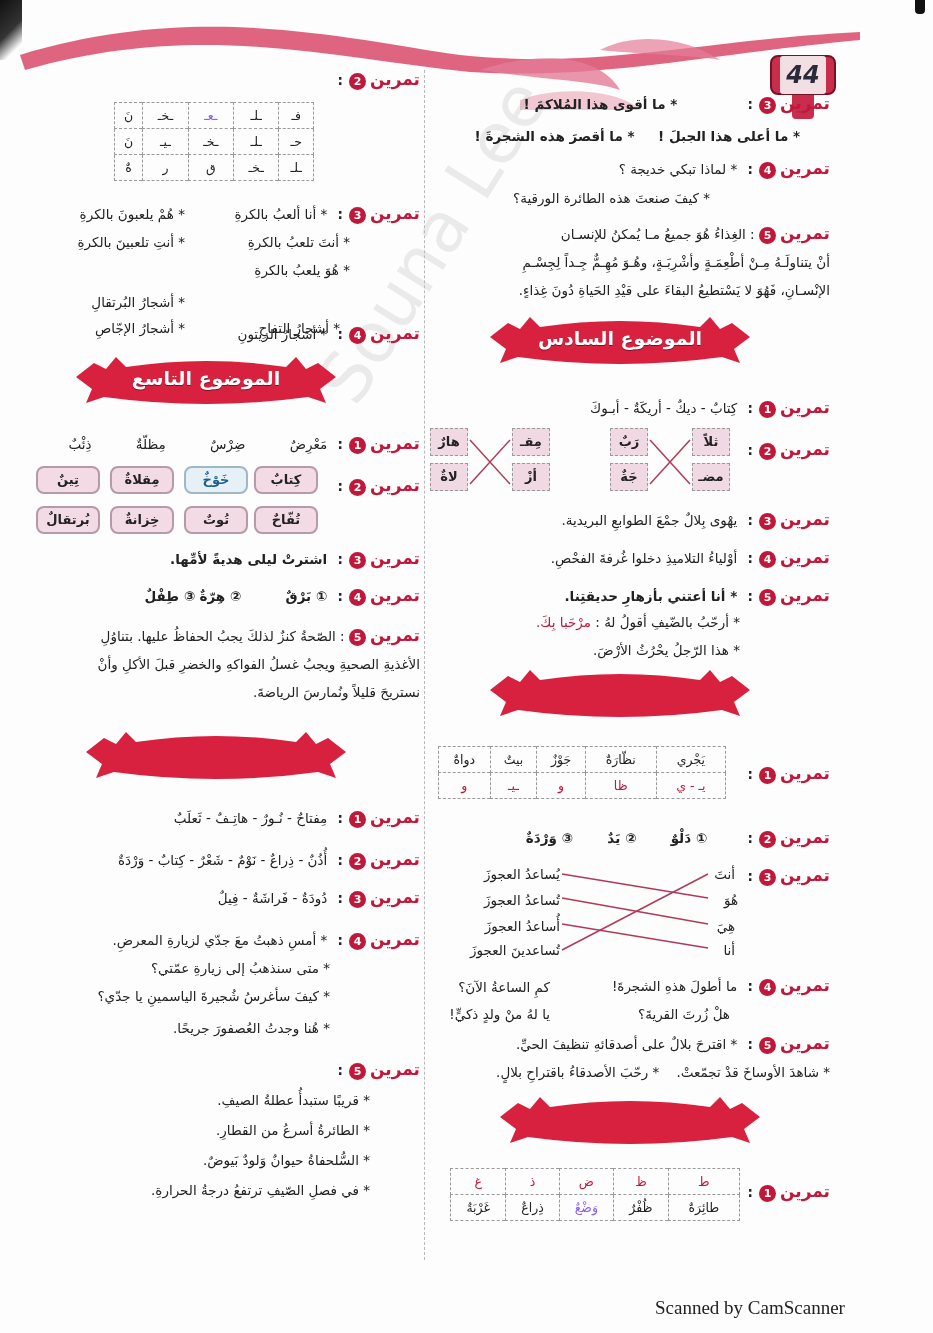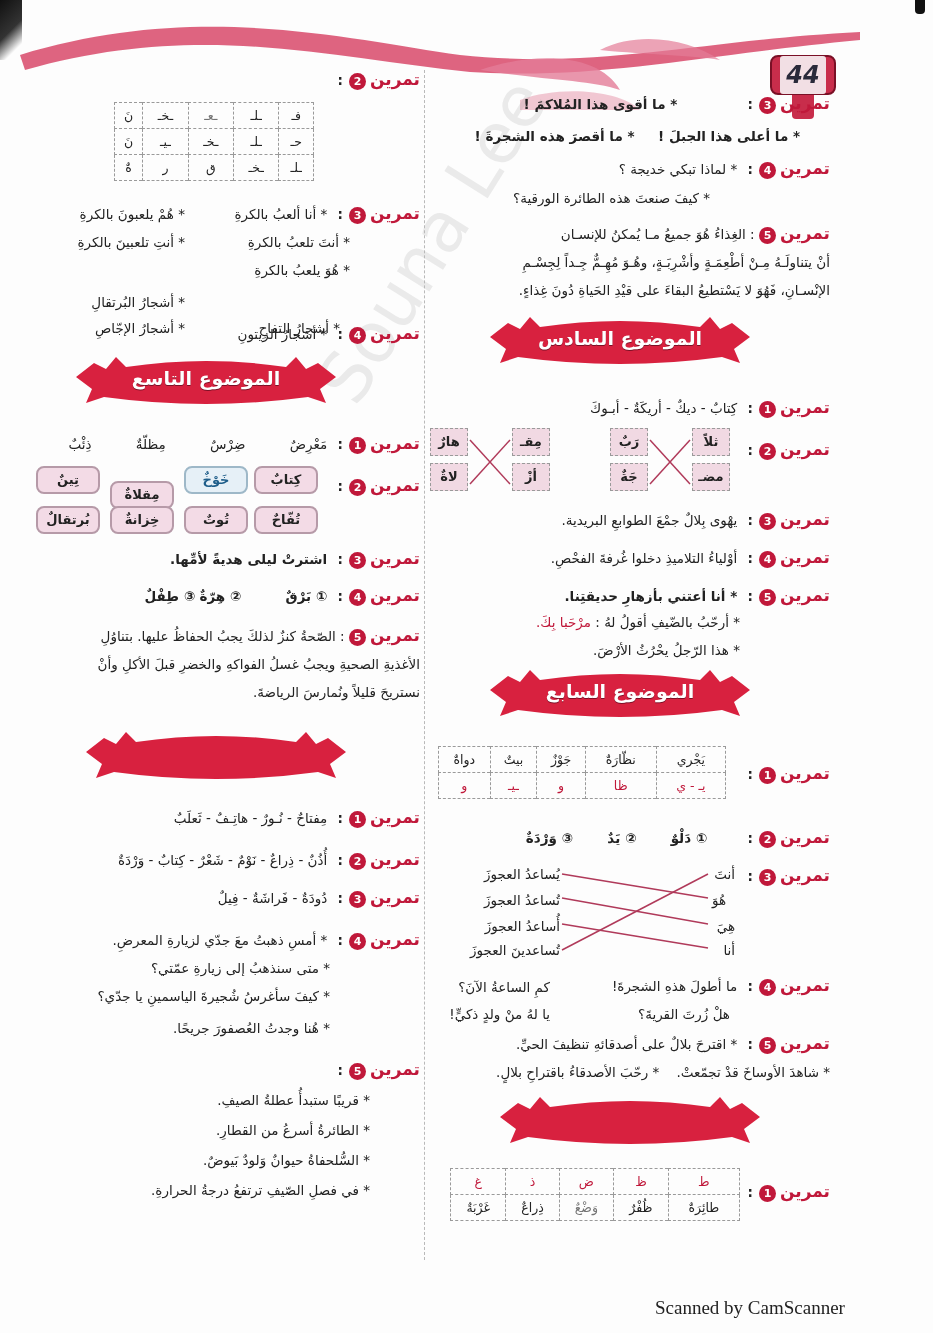--- a/index.html
+++ b/index.html
@@ -30,21 +30,21 @@
   .colon { margin: 0 6px; font-weight:bold; }
   .hl { color:#c0183a; }
   .line { position:absolute; right:0; white-space:nowrap; font-size:13.5px; line-height:24px; }
 
   .banner { position:absolute; height:54px; }
   .banner svg { position:absolute; left:0; top:0; }
   .banner .title { position:absolute; left:0; right:0; top:12px; text-align:center; color:#fff; font-weight:bold; font-size:19px; letter-spacing:0.5px; text-shadow:0 1px 0 #7a1026; }
 
   table.grid { border-collapse:collapse; position:absolute; }
   table.grid td { border:1.5px dashed #9a9a9a; text-align:center; font-size:12.5px; height:26px; }
-  .cell-blue { color:#737373; }
+  .cell-blue { color:#8b5cf6; }
   .cell-red { color:#c0183a; }
 
   .box { position:absolute; width:38px; height:28px; border:1.5px dashed #9a9a9a; background:#f1d9e3; text-align:center; line-height:26px; font-size:13px; font-weight:bold; }
 
   .pill { position:absolute; width:64px; height:28px; border-radius:8px; background:#f3dbe6; border:2px solid #b69aa8; text-align:center; line-height:24px; font-size:13px; font-weight:bold; }
   .pill.blue { background:#e6f0f7; border-color:#9eb8c8; color:#1f5e8a; }
 
   .footer { position:absolute; left:655px; top:1297px; font-family:"Liberation Serif", serif; font-size:19px; color:#222; direction:ltr; }
 </style>
 </head>
@@ -143,21 +143,20 @@
     <div class="line" style="top:610px;right:90px;">
       <span>* أرحّبُ بالضّيفِ أقولُ لهُ :</span>
       <span class="hl">مرْحَبا بِكَ.</span>
     </div>
     <div class="line" style="top:638px;right:90px;">* هذا الرّجلُ يحْرُثُ الأرْضَ.</div>
 
     <div class="banner" style="top:668px;left:60px;width:260px;">
       <svg width="260" height="54" viewBox="0 0 260 54">
           <path d="M0 22 L18 8 L30 14 L40 2 L50 12 Q130 0 210 12 L220 2 L230 14 L242 8 L260 22 L244 34 L250 48 L232 42 Q130 56 28 42 L10 48 L16 34 Z" fill="#d8213f"></path>
         </svg>
-      <div class="title">الموضوع السابع</div>
     </div>
 
     <div class="ex" style="top:760px;">
       <span class="ex-label">تمرين</span><span class="ex-num">1</span><span class="colon">:</span>
     </div>
     <table class="grid" style="top:746px;left:8px;width:288px;">
       <tbody>
           <tr>
         <td>يَجْري</td>
         <td>نظّارَةٌ</td>
@@ -179,21 +178,21 @@
       <span class="ex-label">تمرين</span><span class="ex-num">2</span><span class="colon">:</span>
       <span style="margin-right:30px;font-weight:bold;">① دَلْوٌ</span>
       <span style="margin-right:30px;font-weight:bold;">② يَدٌ</span>
       <span style="margin-right:30px;font-weight:bold;">③ وَرْدَةٌ</span>
     </div>
 
     <div class="ex" style="top:862px;">
       <span class="ex-label">تمرين</span><span class="ex-num">3</span><span class="colon">:</span>
     </div>
     <div class="line" style="top:862px;right:95px;">أنتَ</div>
-    <div class="line" style="top:888px;right:104px;">هُوَ</div>
+    <div class="line" style="top:888px;right:92px;">هُوَ</div>
     <div class="line" style="top:914px;right:95px;">هِيَ</div>
     <div class="line" style="top:938px;right:95px;">أنا</div>
     <div class="line" style="top:862px;right:270px;">يُساعدُ العجوزَ</div>
     <div class="line" style="top:888px;right:270px;">تُساعدُ العجوزَ</div>
     <div class="line" style="top:914px;right:270px;">أُساعدُ العجوزَ</div>
     <div class="line" style="top:938px;right:270px;">تُساعدينَ العجوزَ</div>
     <svg style="position:absolute;left:130px;top:866px;" width="150" height="90">
       <line x1="148" y1="8" x2="2" y2="84" stroke="#b03a5a" stroke-width="1.5"></line>
       <line x1="148" y1="32" x2="2" y2="8" stroke="#b03a5a" stroke-width="1.5"></line>
       <line x1="148" y1="58" x2="2" y2="32" stroke="#b03a5a" stroke-width="1.5"></line>
@@ -307,21 +306,21 @@
       <span style="margin-left:40px;">ضِرْسٌ</span>
       <span style="margin-left:40px;">مِظلّةٌ</span>
       <span>ذِئْبٌ</span>
     </div>
 
     <div class="ex" style="top:472px;">
       <span class="ex-label">تمرين</span><span class="ex-num">2</span><span class="colon">:</span>
     </div>
     <div class="pill" style="top:466px;left:218px;">كِتابٌ</div>
     <div class="pill blue" style="top:466px;left:148px;">خَوْخٌ</div>
-    <div class="pill" style="top:466px;left:74px;margin-top:15px;">مِقلاةٌ</div>
+    <div class="pill" style="top:466px;left:74px;">مِقلاةٌ</div>
     <div class="pill" style="top:466px;left:0px;">تِينٌ</div>
     <div class="pill" style="top:506px;left:218px;">تُفّاحٌ</div>
     <div class="pill" style="top:506px;left:148px;">تُوتٌ</div>
     <div class="pill" style="top:506px;left:74px;">خِزانةٌ</div>
     <div class="pill" style="top:506px;left:0px;">بُرتقالٌ</div>
 
     <div class="ex" style="top:545px;">
       <span class="ex-label">تمرين</span><span class="ex-num">3</span><span class="colon">:</span>
       <span style="font-weight:bold;">اشترتْ ليلى هديةً لأمِّها.</span>
     </div>

